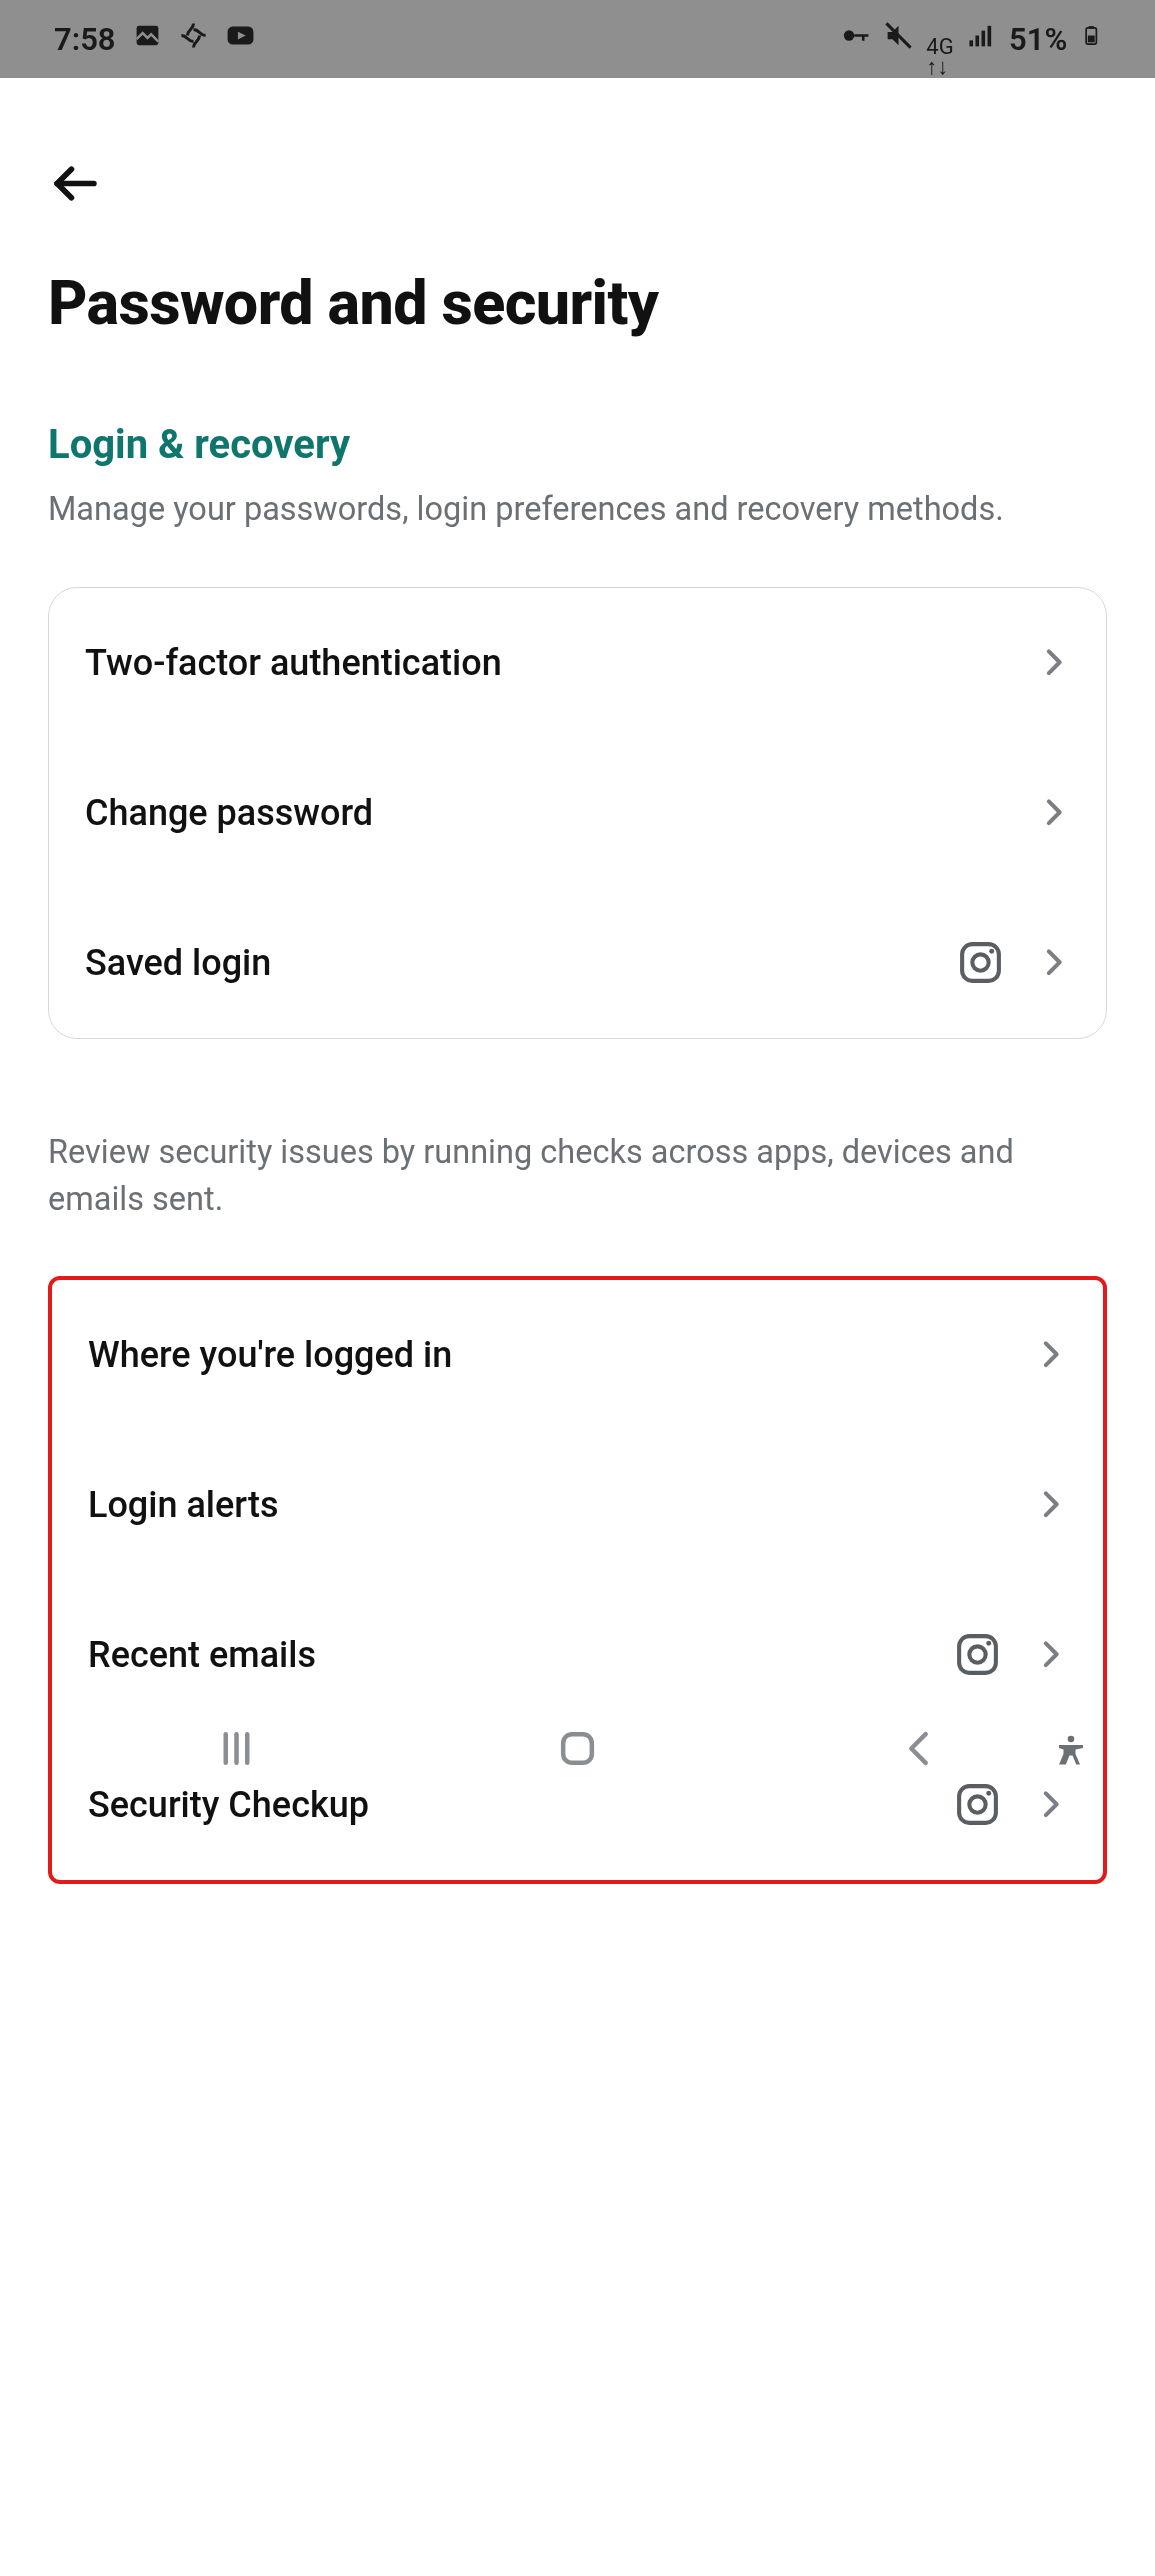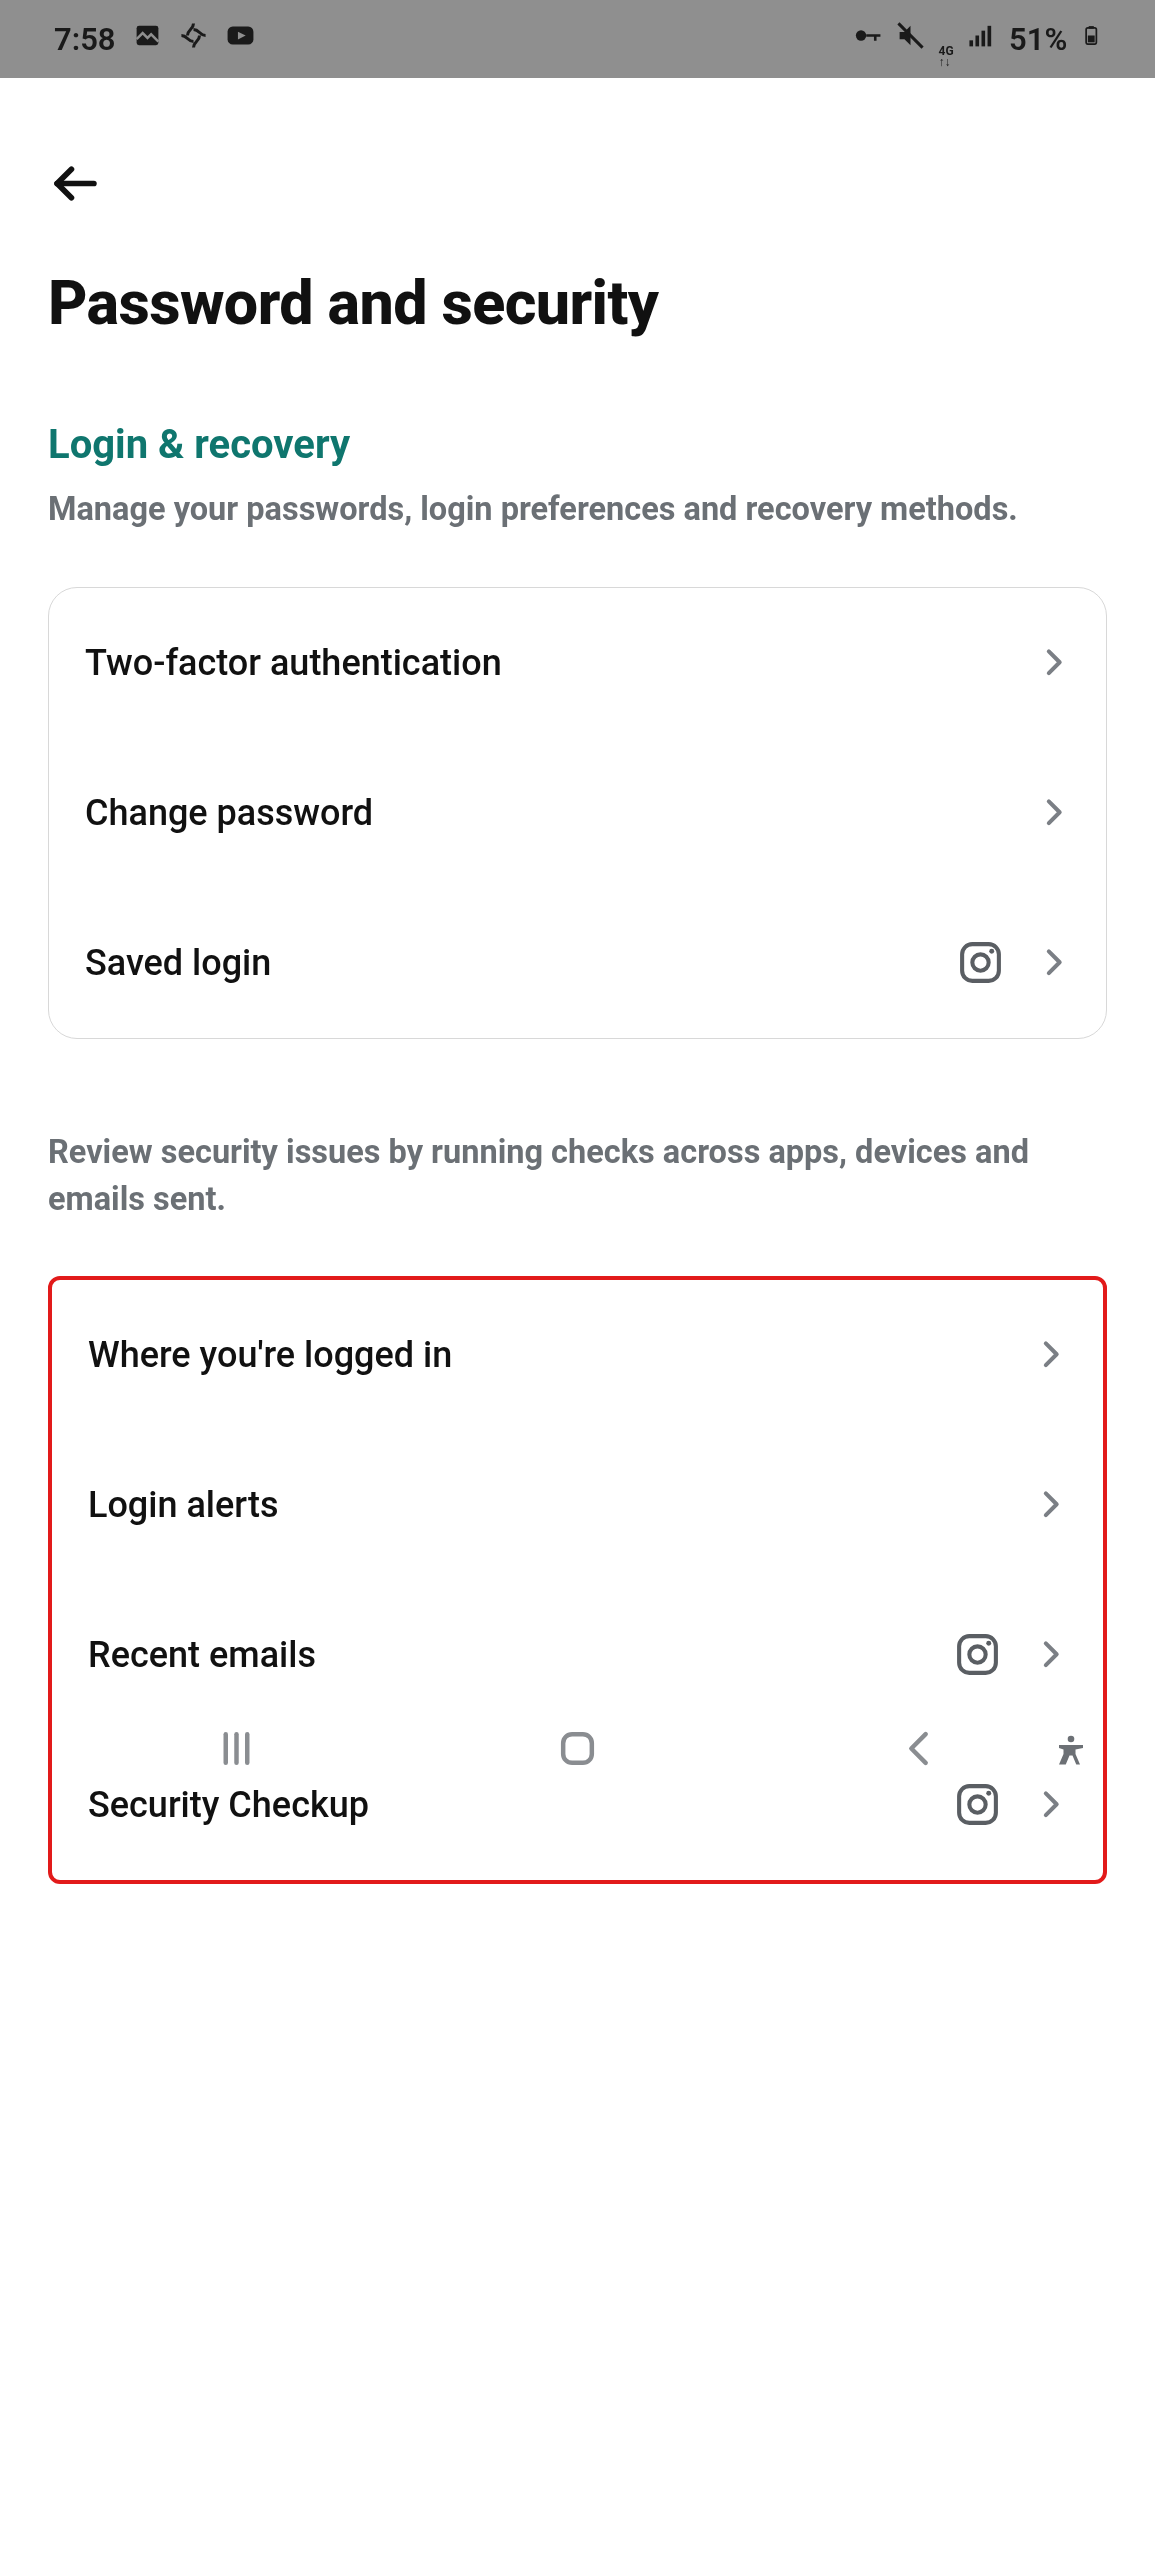--- a/index.html
+++ b/index.html
@@ -55,21 +55,21 @@
   letter-spacing: -0.6px;
 }
 .section-title {
   font-size: 40px;
   font-weight: 700;
   color: #0f766e;
   margin-bottom: 18px;
 }
 .section-desc {
   font-size: 32.5px;
-  font-weight: 700;
+  font-weight: 400;
   color: #6b7075;
   line-height: 1.45;
   margin-bottom: 54px;
 }
 .card {
   border: 1.2px solid #d8d8d8;
   border-radius: 29px;
   overflow: hidden;
 }
 .card-highlight {
@@ -161,21 +161,21 @@
             <circle cx="7" cy="12" r="4"></circle>
             <path d="M11 11h11v2h-3v3h-2v-3h-6z"></path>
           </svg>
       </span>
       <span>
         <svg viewBox="0 0 24 24" width="29" height="29" fill="#1a1a1a">
             <path d="M3 9v6h4l5 5V4L7 9H3z"></path>
             <line x1="2" y1="2" x2="22" y2="22" stroke="#1a1a1a" stroke-width="2.5"></line>
           </svg>
       </span>
-      <span style="font-size:12px;font-weight:700;line-height:0.9;margin-top:36px;">4G<br>↑↓</span>
+      <span style="font-size:22px;font-weight:400;line-height:0.9;margin-top:36px;">4G<br>↑↓</span>
       <span>
         <svg viewBox="0 0 24 24" width="29" height="29" fill="#1a1a1a">
             <rect x="2" y="16" width="3" height="5"></rect>
             <rect x="7" y="12" width="3" height="9"></rect>
             <rect x="12" y="8" width="3" height="13"></rect>
             <rect x="17" y="4" width="3" height="17"></rect>
           </svg>
       </span>
       <span class="pct">51%</span>
       <span>

